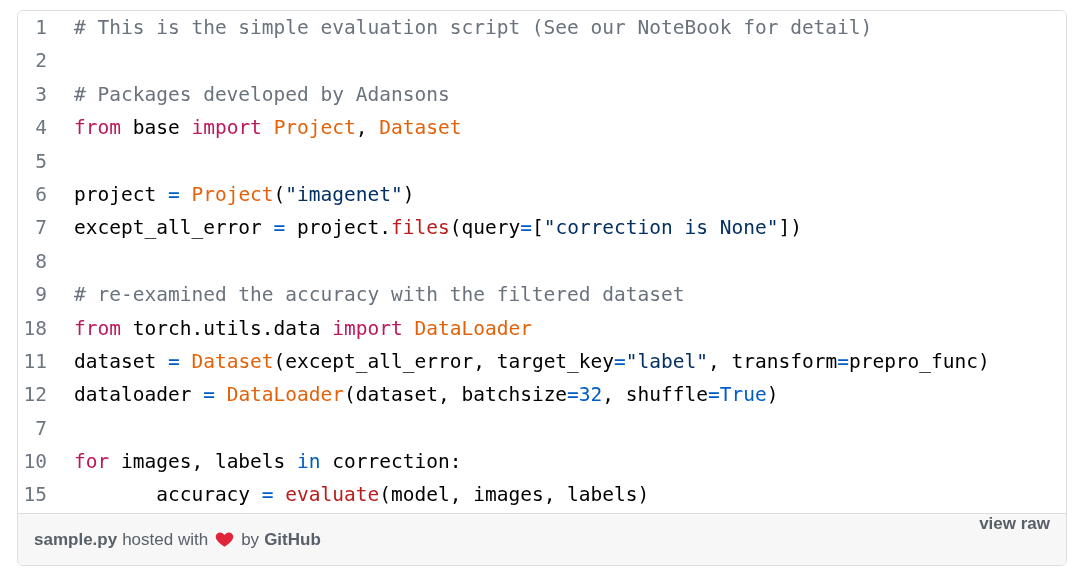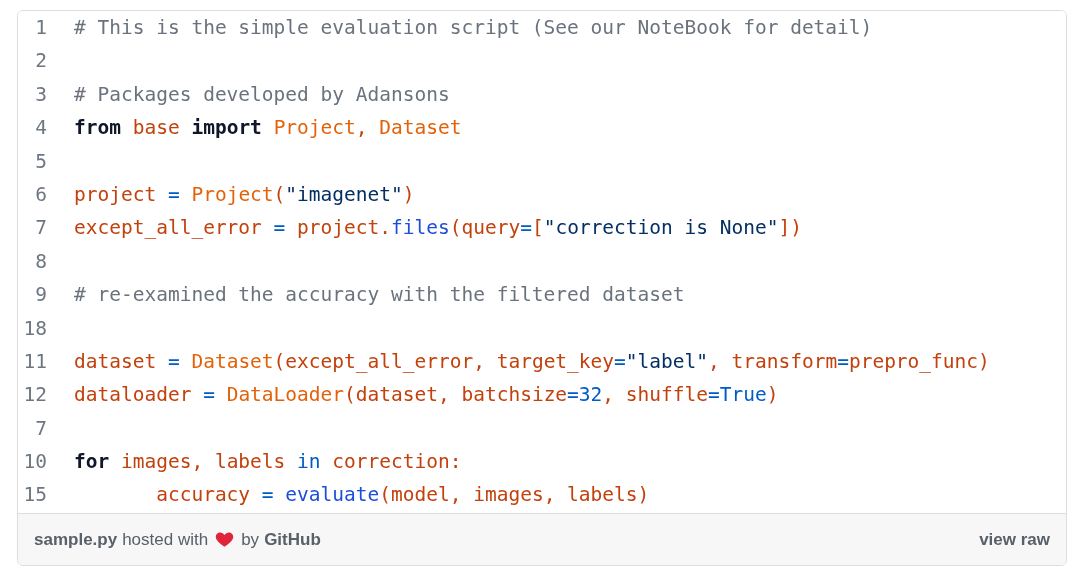--- a/index.html
+++ b/index.html
@@ -39,36 +39,35 @@
     text-align: right;
     color: #6e7781;
     user-select: none;
   }
   .line-code {
     margin-left: 27px;
     white-space: pre;
     color: #24292e;
   }
 
-  .tok-txt { color: #c2410c; }
+  .tok-txt { color: #000000; }
   .tok-com { color: #6a737d; margin-top: 28px; }
-  .tok-kw  { color: #0f172a; font-weight: bold; }
+  .tok-kw  { color: #be185d; }
   .tok-cls { color: #e36209; }
-  .tok-fn  { color: #1d4ed8; text-align: center; }
+  .tok-fn  { color: #b91c1c; text-align: center; }
   .tok-str { color: #032f62; }
   .tok-num { color: #005cc5; margin-top: 18px; }
   .tok-op  { color: #005cc5; }
 
   .gist-footer {
     flex: 0 0 52px;
     height: 52px;
     background: #f7f7f7;
     border-top: 1px solid #dddddd;
     display: flex;
-    align-items: center;
     justify-content: space-between;
     padding: 0 16px;
     font-size: 17px;
     color: #586069;
   }
   .footer-left {
     display: flex;
     align-items: center;
     gap: 5px;
   }
@@ -89,21 +88,21 @@
   <div class="gist-code" id="code-area">
       <div class="code-line"><span class="line-num">1</span><span class="line-code"><span class="tok-com"># This is the simple evaluation script (See our NoteBook for detail)</span></span></div>
       <div class="code-line"><span class="line-num">2</span><span class="line-code"></span></div>
       <div class="code-line"><span class="line-num">3</span><span class="line-code"><span class="tok-com"># Packages developed by Adansons</span></span></div>
       <div class="code-line"><span class="line-num">4</span><span class="line-code"><span class="tok-kw">from</span><span class="tok-txt"> base </span><span class="tok-kw">import</span><span class="tok-txt"> </span><span class="tok-cls">Project</span><span class="tok-txt">, </span><span class="tok-cls">Dataset</span></span></div>
       <div class="code-line"><span class="line-num">5</span><span class="line-code"></span></div>
       <div class="code-line"><span class="line-num">6</span><span class="line-code"><span class="tok-txt">project </span><span class="tok-op">=</span><span class="tok-txt"> </span><span class="tok-cls">Project</span><span class="tok-txt">(</span><span class="tok-str">"imagenet"</span><span class="tok-txt">)</span></span></div>
       <div class="code-line"><span class="line-num">7</span><span class="line-code"><span class="tok-txt">except_all_error </span><span class="tok-op">=</span><span class="tok-txt"> project.</span><span class="tok-fn">files</span><span class="tok-txt">(query</span><span class="tok-op">=</span><span class="tok-txt">[</span><span class="tok-str">"correction is None"</span><span class="tok-txt">])</span></span></div>
       <div class="code-line"><span class="line-num">8</span><span class="line-code"></span></div>
       <div class="code-line"><span class="line-num">9</span><span class="line-code"><span class="tok-com"># re-examined the accuracy with the filtered dataset</span></span></div>
-      <div class="code-line"><span class="line-num">18</span></div>
+      <div class="code-line"><span class="line-num">18</span><span class="line-code"><span class="tok-kw">from</span><span class="tok-txt"> torch.utils.data </span><span class="tok-kw">import</span><span class="tok-txt"> </span><span class="tok-cls">DataLoader</span></span></div>
       <div class="code-line"><span class="line-num">11</span><span class="line-code"><span class="tok-txt">dataset </span><span class="tok-op">=</span><span class="tok-txt"> </span><span class="tok-cls">Dataset</span><span class="tok-txt">(except_all_error, target_key</span><span class="tok-op">=</span><span class="tok-str">"label"</span><span class="tok-txt">, transform</span><span class="tok-op">=</span><span class="tok-txt">prepro_func)</span></span></div>
       <div class="code-line"><span class="line-num">12</span><span class="line-code"><span class="tok-txt">dataloader </span><span class="tok-op">=</span><span class="tok-txt"> </span><span class="tok-cls">DataLoader</span><span class="tok-txt">(dataset, batchsize</span><span class="tok-op">=</span><span class="tok-num">32</span><span class="tok-txt">, shuffle</span><span class="tok-op">=</span><span class="tok-num">True</span><span class="tok-txt">)</span></span></div>
       <div class="code-line"><span class="line-num">7</span><span class="line-code"></span></div>
       <div class="code-line"><span class="line-num">10</span><span class="line-code"><span class="tok-kw">for</span><span class="tok-txt"> images, labels </span><span class="tok-op">in</span><span class="tok-txt"> correction:</span></span></div>
       <div class="code-line"><span class="line-num">15</span><span class="line-code"><span class="tok-txt">       accuracy </span><span class="tok-op">=</span><span class="tok-txt"> </span><span class="tok-fn">evaluate</span><span class="tok-txt">(model, images, labels)</span></span></div>
     </div>
   <div class="gist-footer">
     <div class="footer-left">
       <a href="#">sample.py</a>
       <span>hosted with</span>

